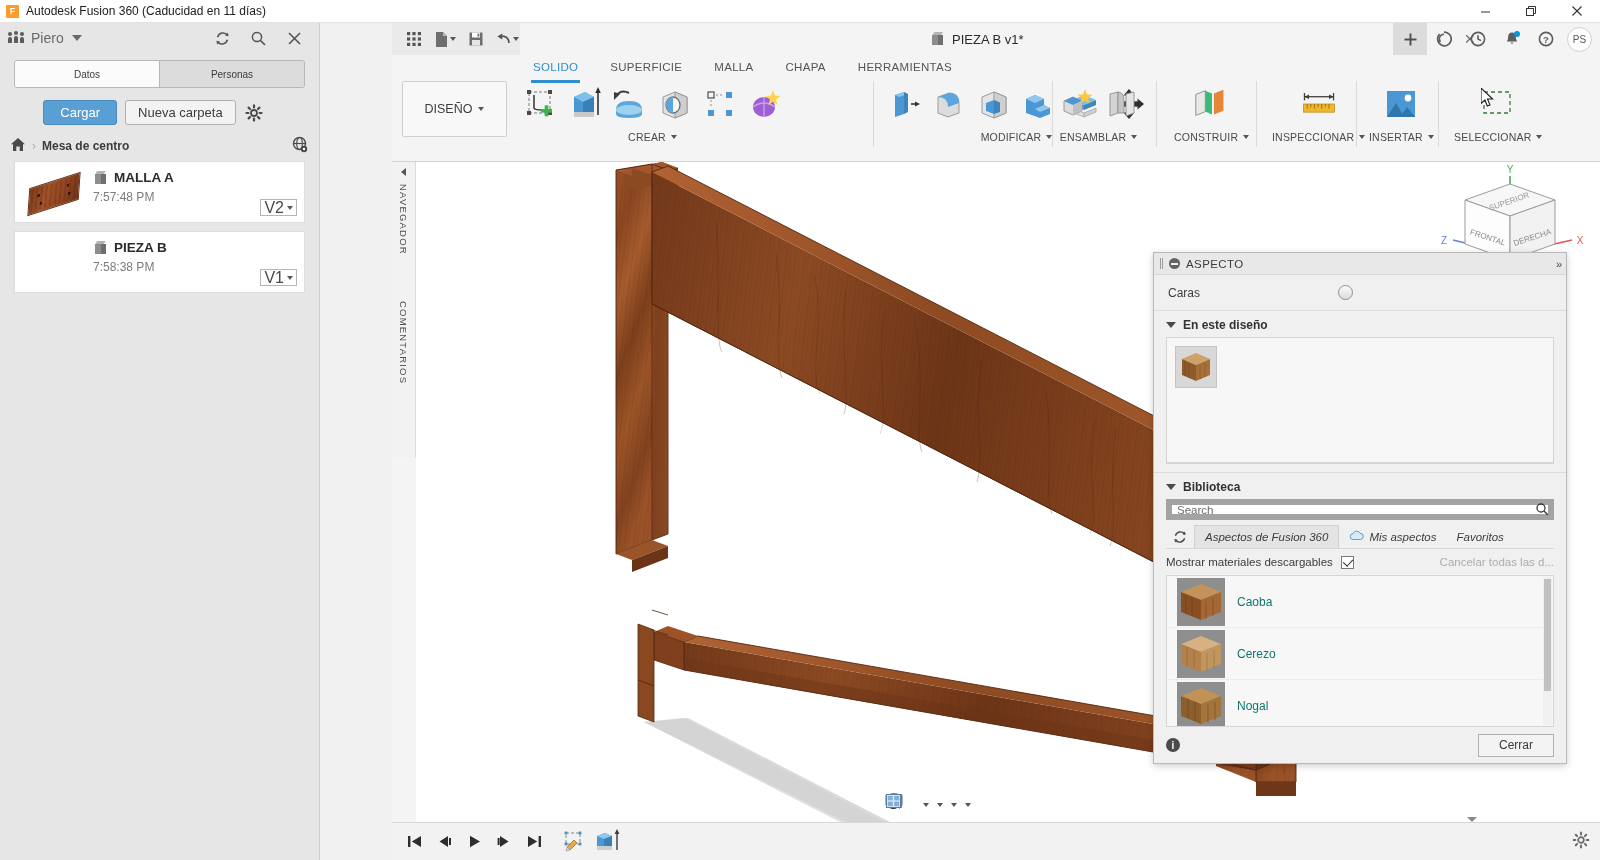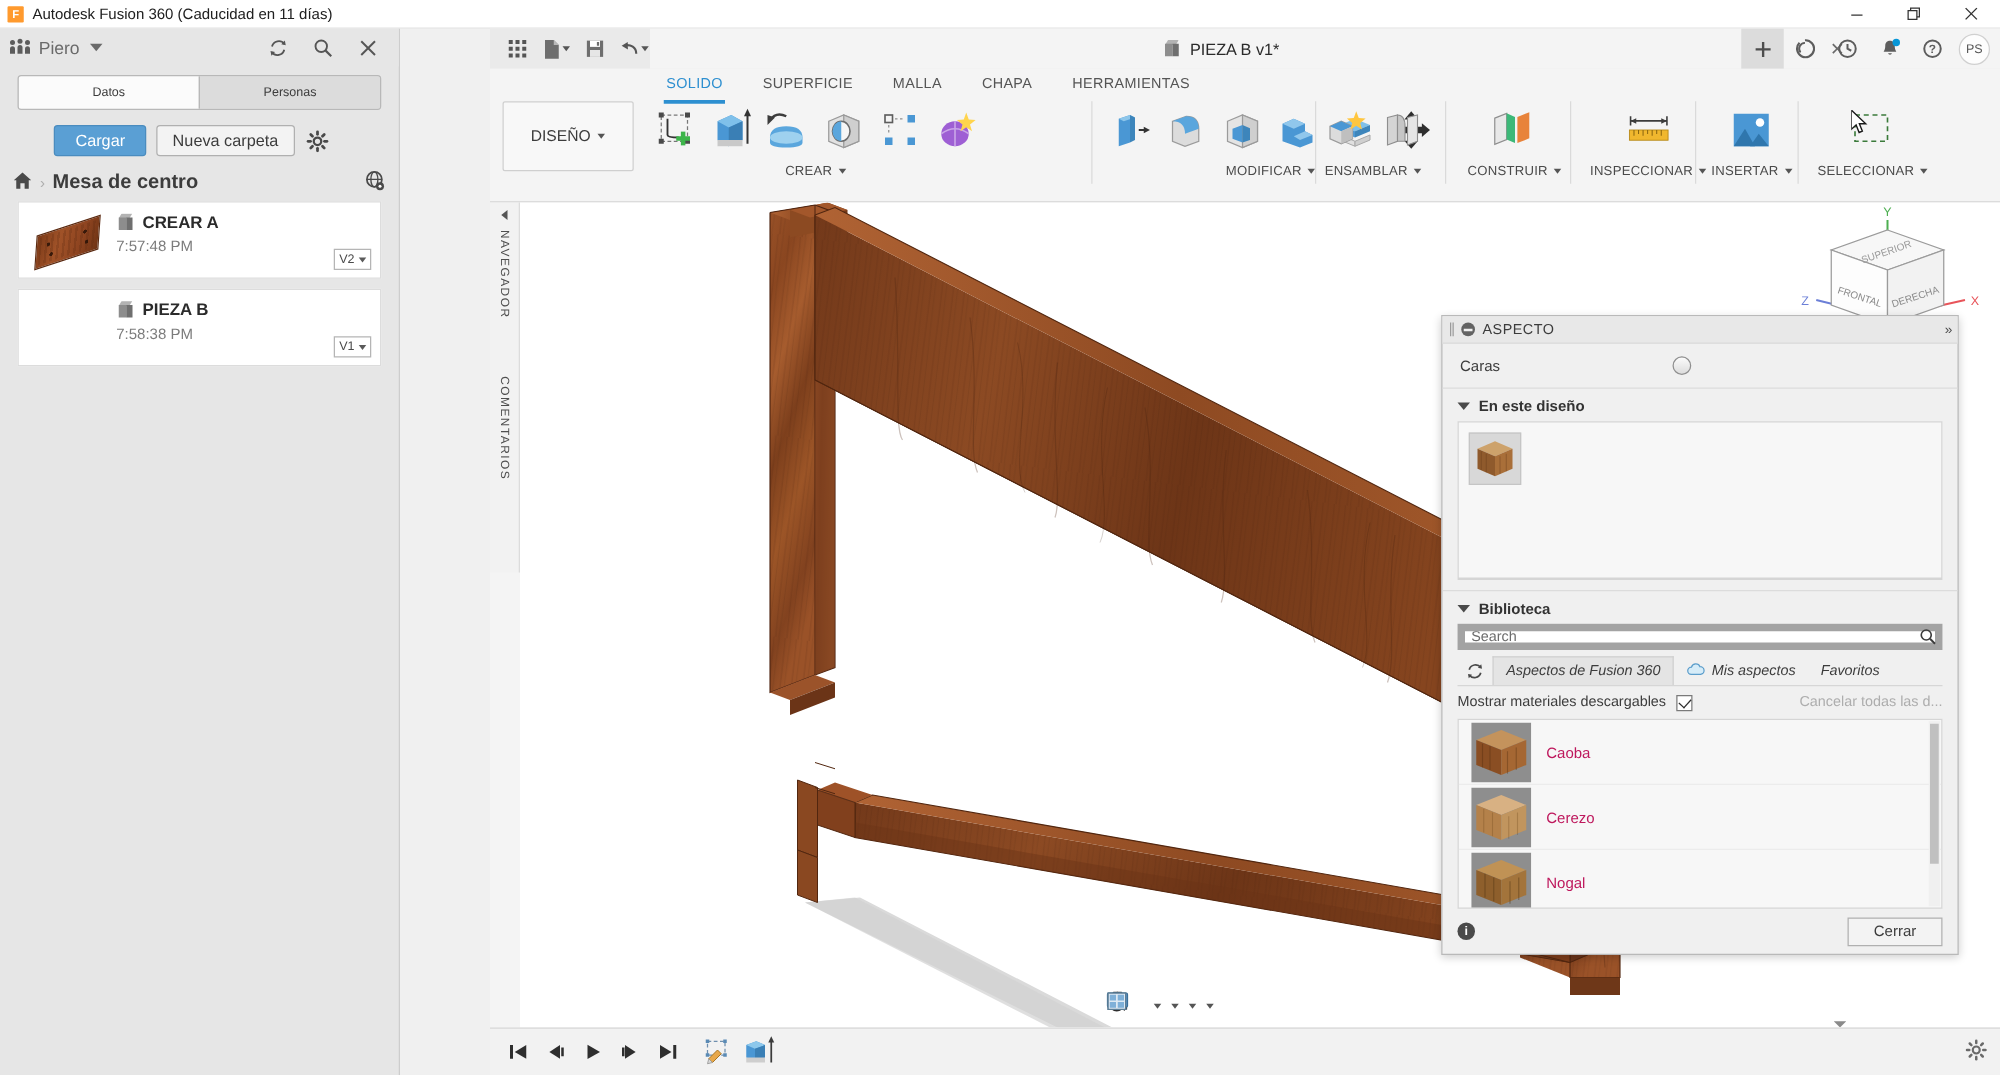--- a/index.html
+++ b/index.html
@@ -84,21 +84,21 @@
   }
   .btn-secondary {
     background: #f3f3f3; color: #3c3c3c; border: 1px solid #b0b0b0; border-radius: 3px;
     height: 25px; padding: 0 12px; font-size: 13px; display: flex; align-items: center; cursor: default;
   }
   .gear { width: 20px; height: 20px; display: flex; align-items: center; justify-content: center; cursor: default; }
 
   .breadcrumb {
     display: flex; align-items: center; gap: 6px; padding: 0 10px; height: 30px; margin-top: 6px;
   }
-  .bc-text { font-size: 16px; font-weight: bold; color: #3c3c3c; }
+  .bc-text { font-size: 12px; font-weight: bold; color: #3c3c3c; }
   .bc-sep { color: #aeaeae; font-size: 12px; }
   .bc-globe { margin-left: auto; }
 
   .file-list { padding: 0 14px; }
   .file-card {
     background: #ffffff; border: 1px solid #dcdcdc; height: 62px; margin-bottom: 8px;
     position: relative; display: flex; align-items: flex-start; padding: 6px 8px; cursor: default;
   }
   .file-thumb { width: 62px; height: 50px; flex: 0 0 62px; position: relative; overflow: hidden; }
   .thumb-plank {
@@ -116,21 +116,21 @@
       repeating-linear-gradient(92deg, rgba(90,40,15,.25) 0 2px, transparent 2px 5px);
   }
   .file-info { margin-left: 8px; padding-top: 2px; }
   .file-name-row { display: flex; align-items: center; gap: 6px; }
   .file-name { font-size: 13.5px; font-weight: bold; color: #2b2b2b; }
   .file-time { font-size: 12px; color: #7c7c7c; margin-top: 5px; }
   .version-badge {
     position: absolute; right: 7px; bottom: 6px; border: 1px solid #b5b5b5;
     background: #fff; height: 17px; min-width: 30px; padding: 0 3px;
     display: flex; align-items: center; justify-content: center; gap: 3px;
-    font-size: 10px; color: #4a4a4a; cursor: default;
+    font-size: 16px; color: #4a4a4a; cursor: default;
   }
   .tiny-caret {
     width: 0; height: 0; border-left: 3px solid transparent; border-right: 3px solid transparent;
     border-top: 4px solid #5a5a5a;
   }
 
   
   .cube-ico { width: 15px; height: 14px; position: relative; display: inline-block; }
   .cube-ico .top { position: absolute; top: 0; left: 2px; width: 11px; height: 4px; background: #b3b3b3;
     clip-path: polygon(22% 0, 100% 0, 78% 100%, 0 100%); }
@@ -336,21 +336,21 @@
 
   .mat-list {
     margin: 0 12px; flex: 1; background: #f7f7f7; border: 1px solid #d5d5d5;
     overflow: hidden; position: relative;
   }
   .mat-item {
     height: 52px; display: flex; align-items: center; gap: 12px; padding-left: 10px;
     border-bottom: 1px solid #ececec; cursor: default;
   }
   .mat-thumb { width: 48px; height: 48px; flex: 0 0 48px; }
-  .mat-name { font-size: 12px; color: #be185d; }
+  .mat-name { font-size: 12px; color: #0f766e; }
   .mat-scroll {
     position: absolute; right: 1px; top: 1px; width: 9px; bottom: 1px; background: #f0f0f0;
   }
   .mat-scroll i { position: absolute; left: 1px; width: 7px; top: 2px; height: 112px; background: #c0c0c0; }
 
   .dlg-footer {
     height: 36px; display: flex; align-items: center; padding: 0 12px; gap: 8px;
   }
   .info-ico {
     width: 14px; height: 14px; border-radius: 50%; background: #4a4a4a; color: #fff;
@@ -482,21 +482,21 @@
         <div class="file-thumb">
           <div class="thumb-plank"></div>
         </div>
         <div class="file-info">
           <div class="file-name-row">
             <span class="cube-ico">
                 <span class="top"></span>
                 <span class="lf"></span>
                 <span class="rt"></span>
               </span>
-            <span class="file-name">CREAR A</span>
+            <span class="file-name">MALLA A</span>
           </div>
           <div class="file-time">7:57:48 PM</div>
         </div>
         <div class="version-badge">
           <span>V2</span>
           <span class="tiny-caret"></span>
         </div>
       </div>
 
       <div class="file-card">

